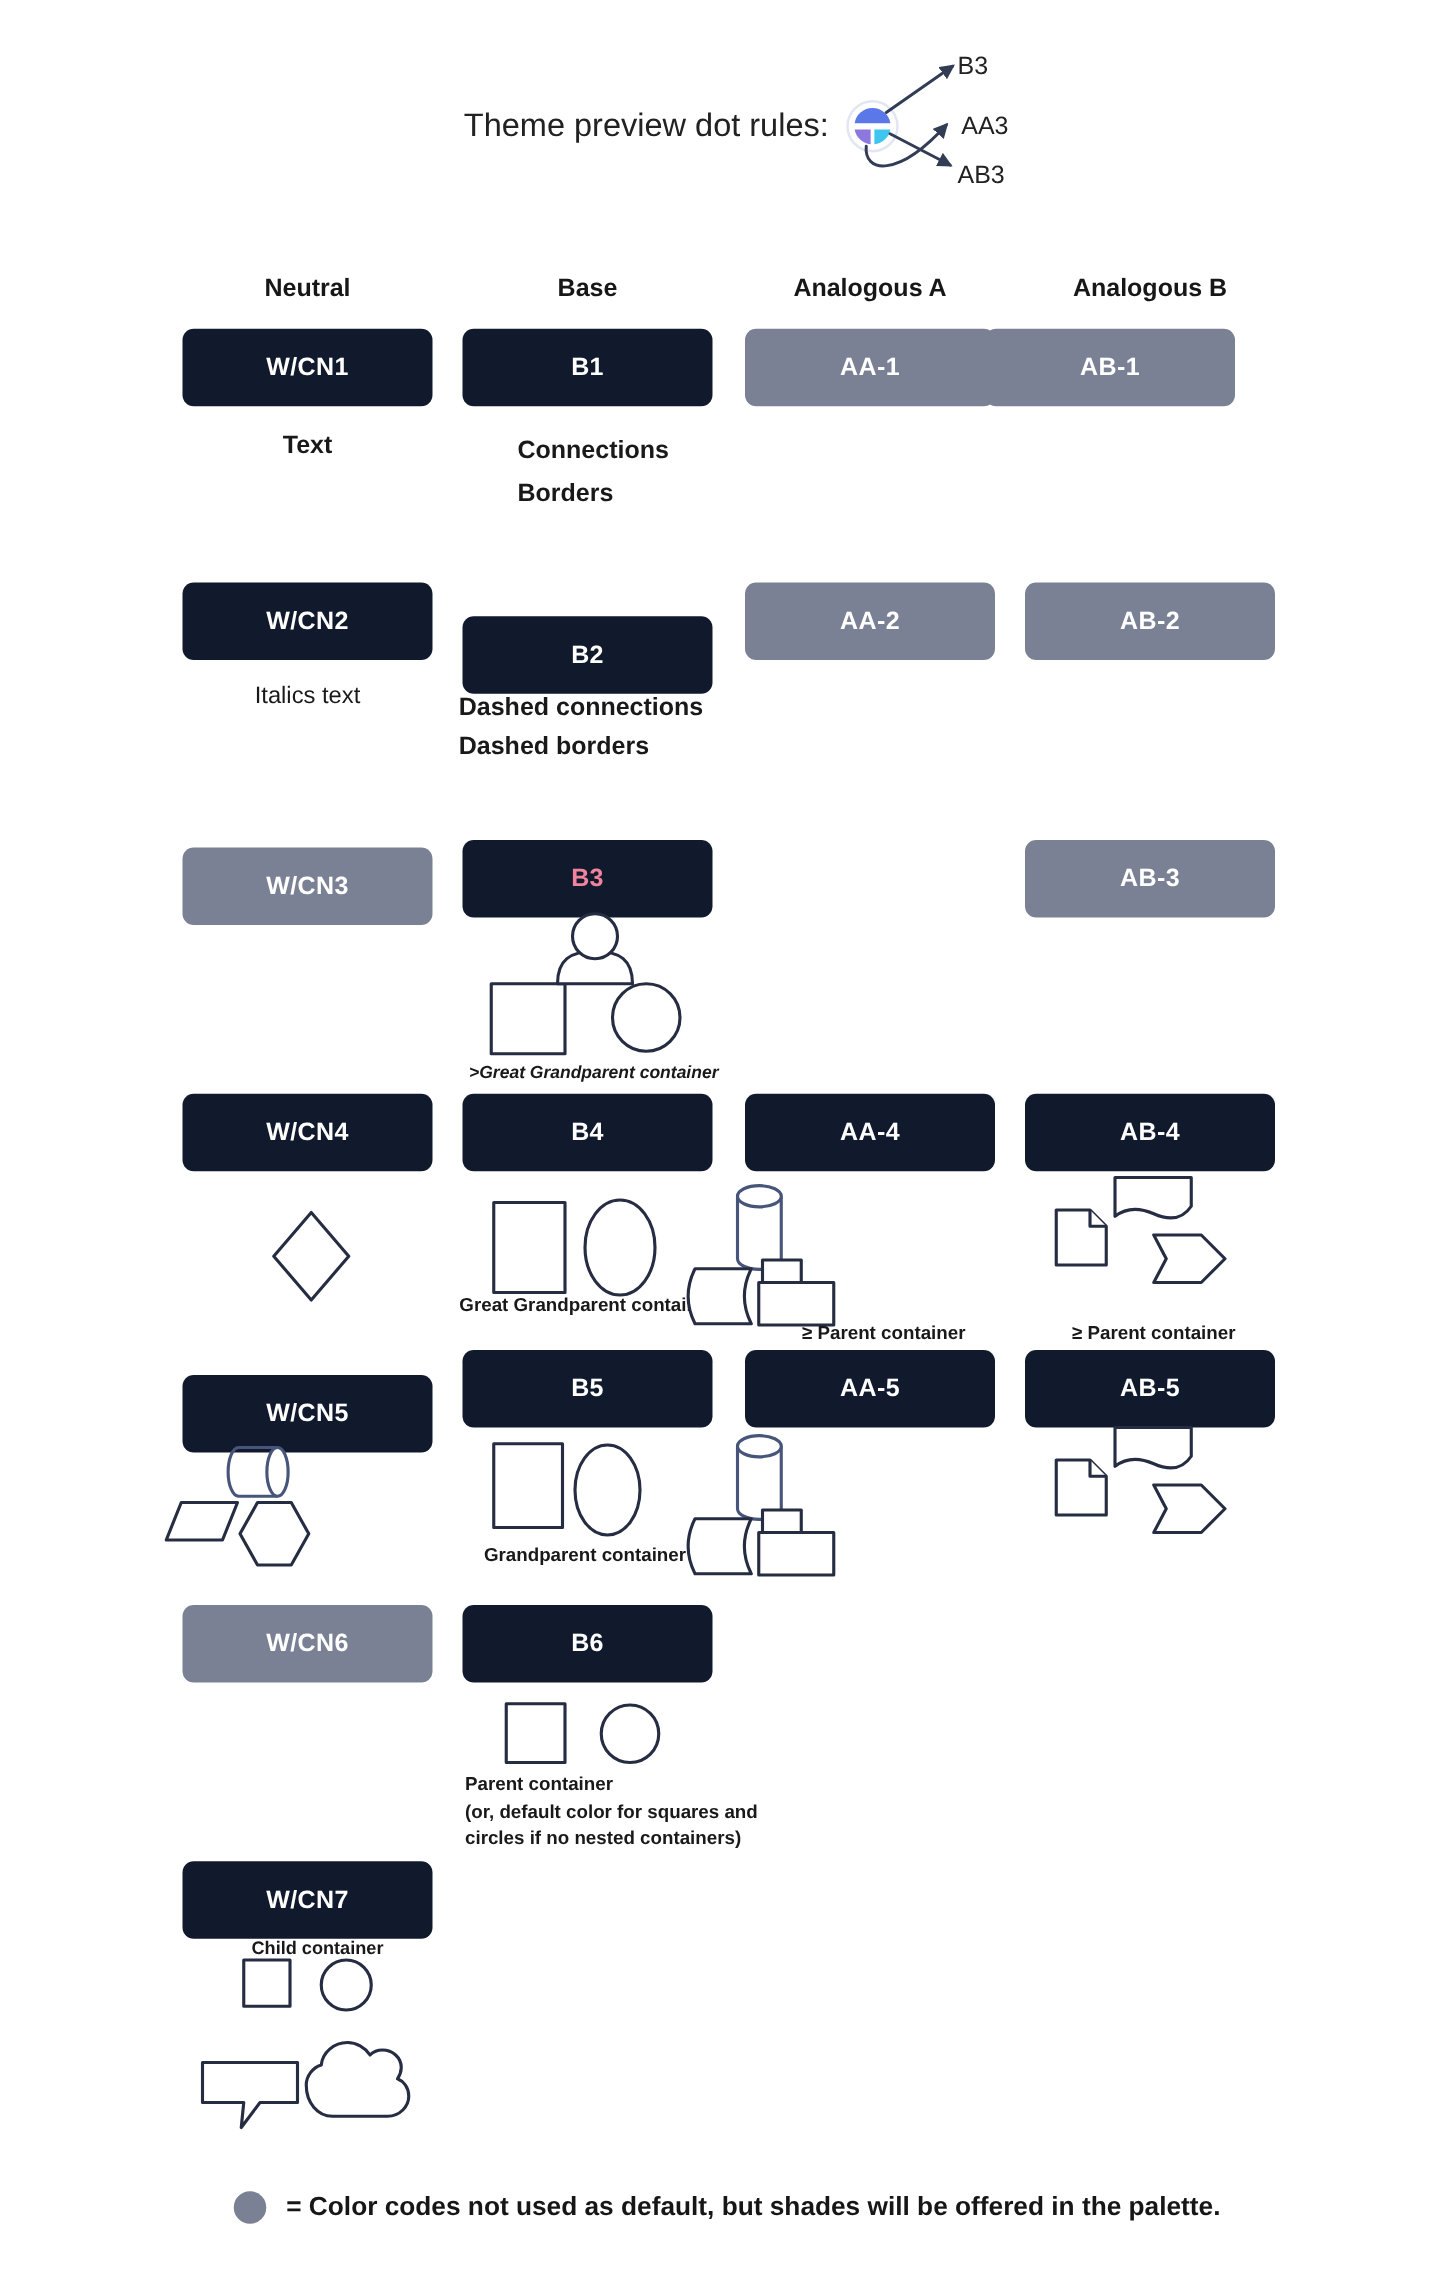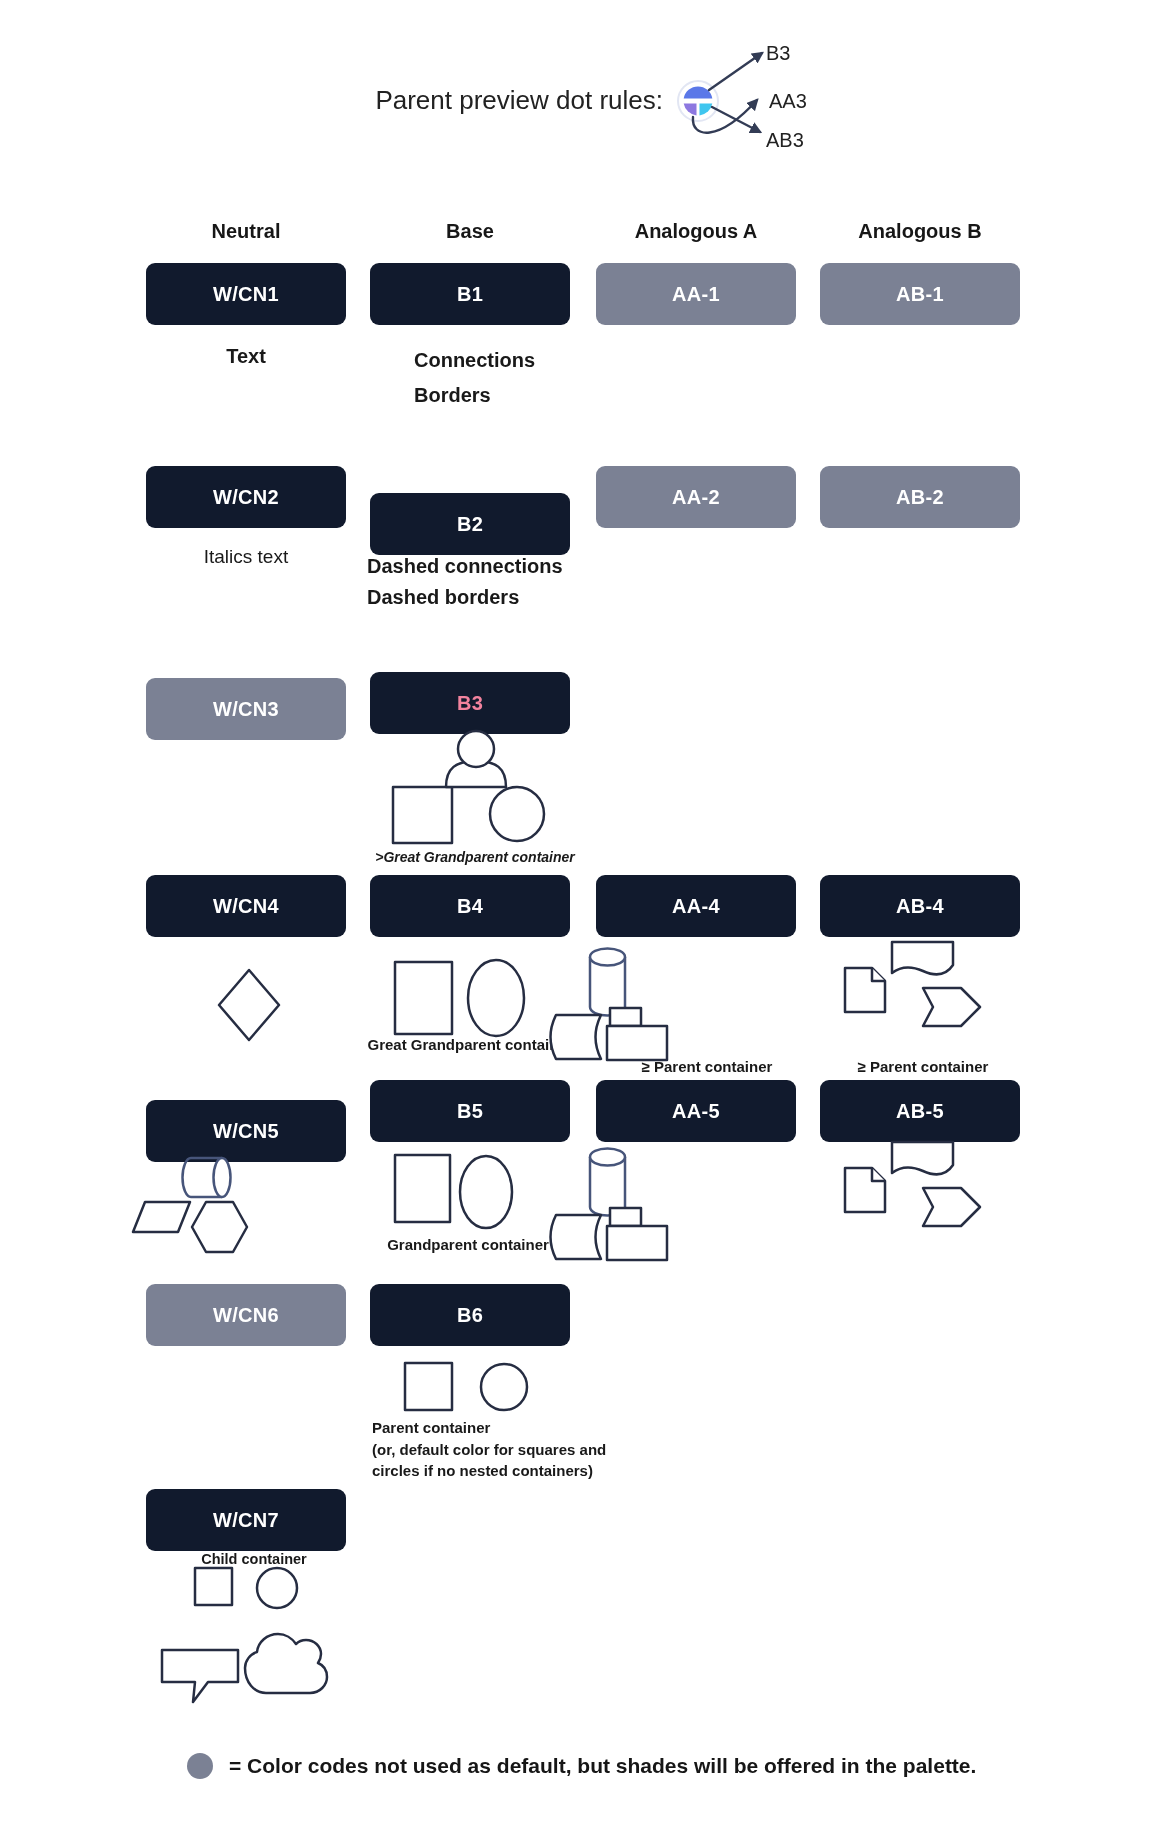--- a/index.html
+++ b/index.html
@@ -22,21 +22,21 @@
   .cyl-open{fill:none;stroke:var(--cylinder-stroke);stroke-width:2.5;}
   .arrowline{fill:none;stroke:var(--arrow);stroke-width:2.4;stroke-linecap:round;}
   .legend-dot{position:absolute;left:187px;top:1753px;width:26px;height:26px;border-radius:50%;background:var(--swatch-gray);}
   .legendtext{position:absolute;left:229px;top:1754px;font-size:21px;font-weight:700;color:#161616;}
 </style>
 </head>
 <body>
 
 <div id="page">
 
-  <div class="title">Parent preview dot rules:</div>
+  <div class="title">Theme preview dot rules:</div>
 
   <svg class="cluster" style="left:650px;top:20px;" width="130" height="130" viewBox="0 0 130 130">
     <defs>
       <marker id="ah" viewBox="0 0 10 10" refX="8" refY="5" markerWidth="5" markerHeight="5" orient="auto">
         <path d="M0,0 L10,5 L0,10 Z" fill="var(--arrow)"></path>
       </marker>
     </defs>
     <g>
       <circle cx="48" cy="81" r="20" fill="#fff" stroke="var(--dot-ring)" stroke-width="2"></circle>
       <path d="M33.7,78.5 A14.5,14.5 0 0 1 62.3,78.5 Z" fill="var(--dot-blue)"></path>
@@ -53,41 +53,42 @@
   <div class="dotlabel" style="left:766px;top:129px;">AB3</div>
 
   <div class="colhead" style="left:146px;top:220px;">Neutral</div>
   <div class="colhead" style="left:370px;top:220px;">Base</div>
   <div class="colhead" style="left:596px;top:220px;">Analogous A</div>
   <div class="colhead" style="left:820px;top:220px;">Analogous B</div>
 
   <div class="sw dark" style="left:146px;top:263px;">W/CN1</div>
   <div class="sw dark" style="left:370px;top:263px;">B1</div>
   <div class="sw gray" style="left:596px;top:263px;">AA-1</div>
-  <div class="sw gray" style="left:820px;top:263px;">AB-1</div>
+  <div class="sw gray" style="left:788px;top:263px;">AB-1</div>
 
   <div class="note center" style="left:146px;top:345px;width:200px;">Text</div>
   <div class="note" style="left:414px;top:343px;line-height:35px;">
     <div>Connections</div>
     <div>Borders</div>
   </div>
 
   <div class="sw dark" style="left:146px;top:466px;">W/CN2</div>
   <div class="sw dark" style="left:370px;top:493px;">B2</div>
   <div class="sw gray" style="left:596px;top:466px;">AA-2</div>
   <div class="sw gray" style="left:820px;top:466px;">AB-2</div>
 
   <div class="note center" style="left:146px;top:546px;width:200px;font-weight:400;font-size:19px;">Italics text</div>
   <div class="note" style="left:367px;top:551px;line-height:31px;">
     <div>Dashed connections</div>
     <div>Dashed borders</div>
   </div>
 
   <div class="sw gray" style="left:146px;top:678px;">W/CN3</div>
   <div class="sw dark pink" style="left:370px;top:672px;">B3</div>
+  <div class="sw gray" style="left:820px;top:672px;">AB-3</div>
 
   <svg class="cluster" style="left:380px;top:725px;" width="180" height="130" viewBox="0 0 180 130">
     <rect class="shape" x="13" y="62" width="59" height="56"></rect>
     <circle class="shape" cx="137" cy="89" r="27"></circle>
     <g>
       <path class="shape" d="M66,62 C66,43 76,36 96,36 C116,36 126,43 126,62 Z"></path>
       <circle class="shape" cx="96" cy="24" r="18"></circle>
     </g>
   </svg>
   <div class="cap" style="left:370px;top:849px;width:210px;font-size:14px;font-style:italic;">&gt;Great Grandparent container</div>

